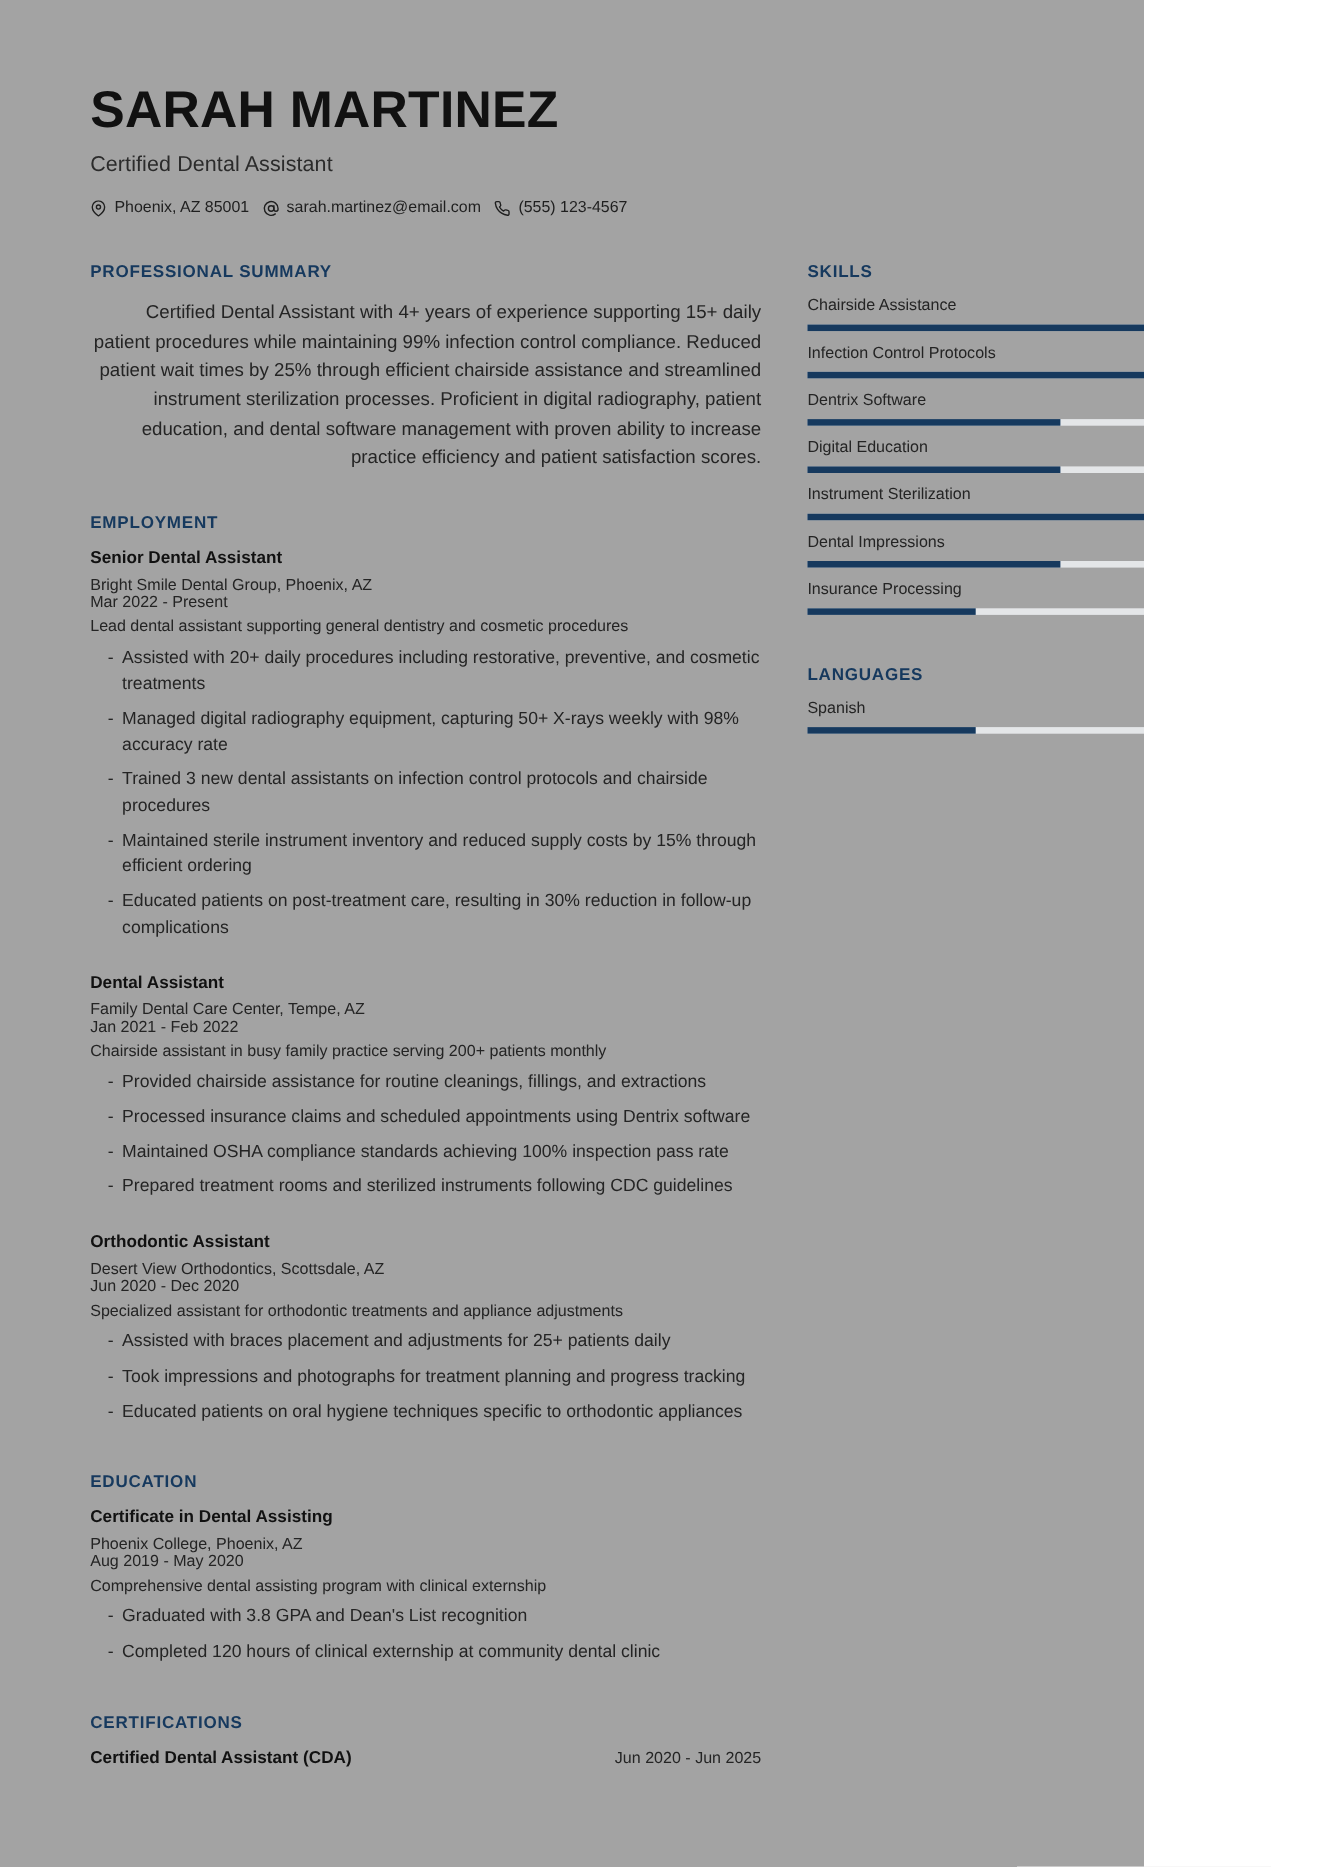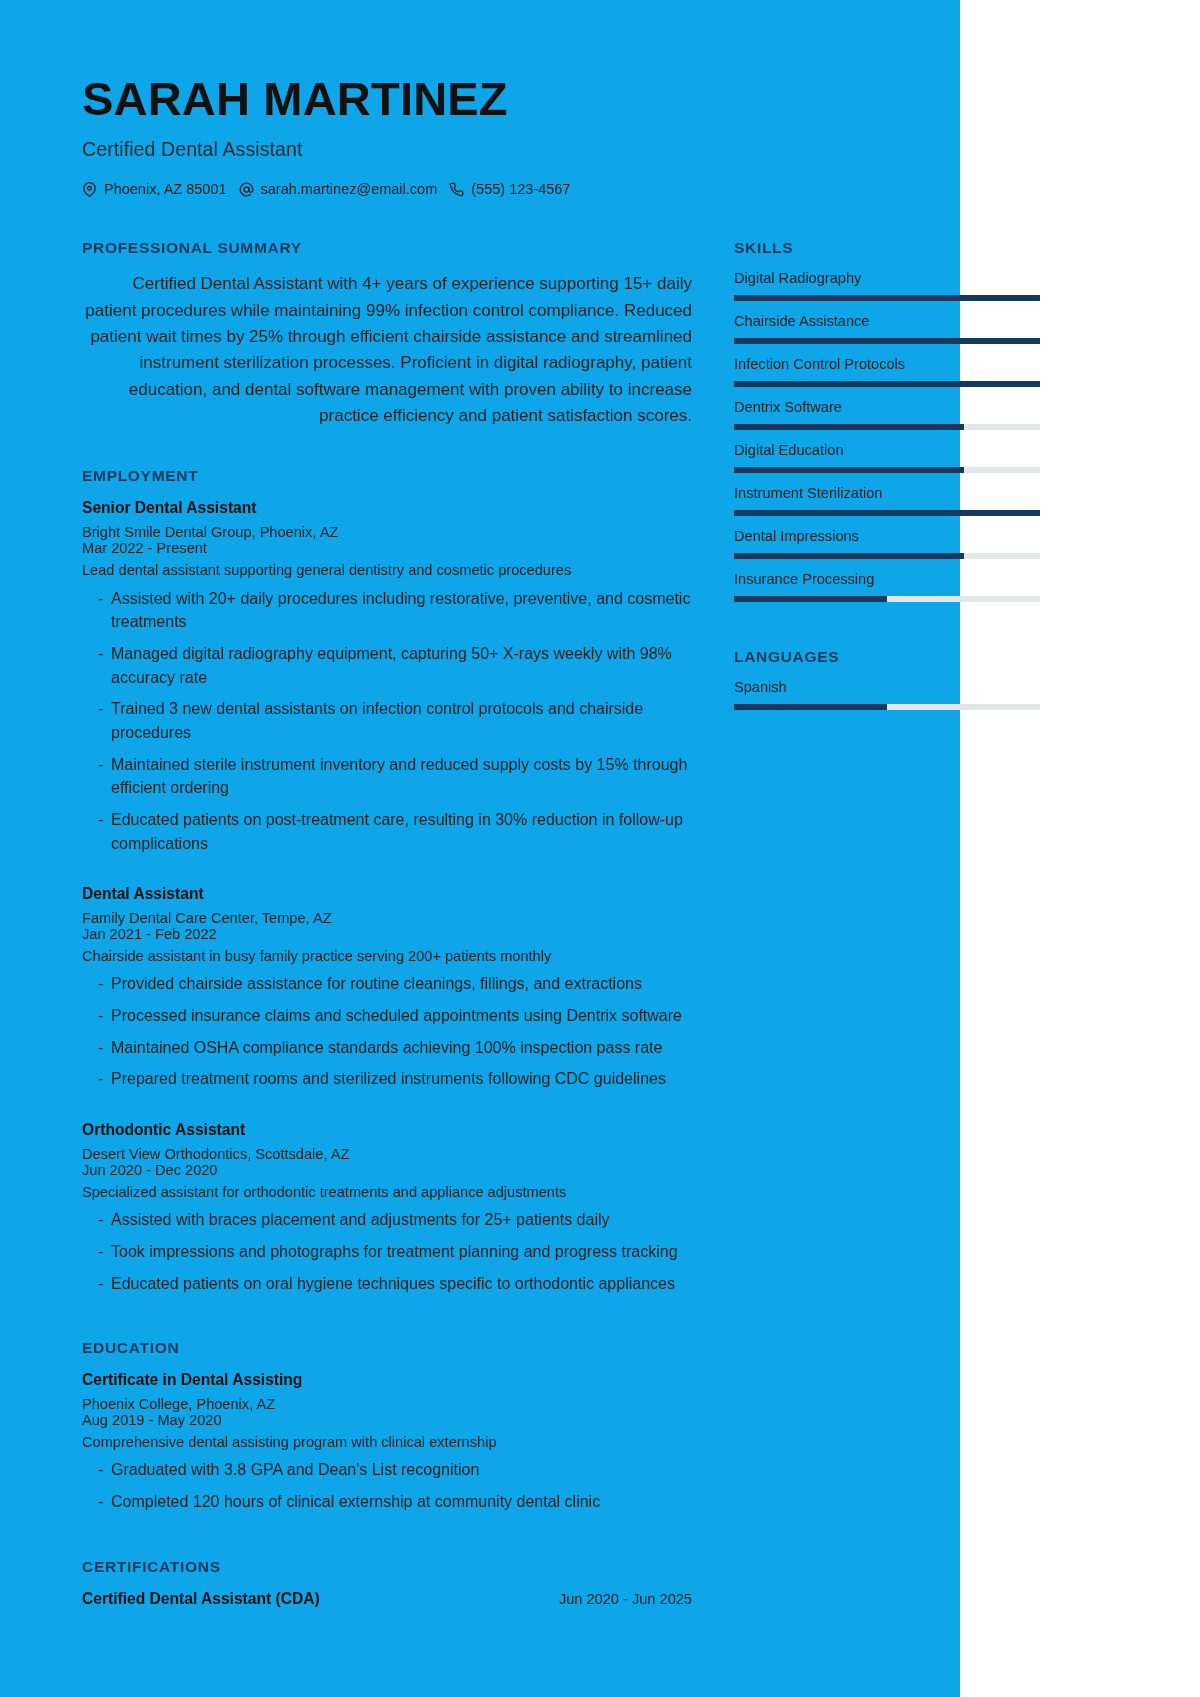--- a/index.html
+++ b/index.html
@@ -5,23 +5,23 @@
   * { box-sizing: border-box; margin: 0; padding: 0; }
   html, body {
     width: 1200px;
     height: 1697px;
     background: #ffffff;
     font-family: "Liberation Sans", sans-serif;
     color: #1a1a1a;
   }
   .page {
     position: relative;
-    width: 960px;
+    width: 1040px;
     height: 1697px;
-    background: #0ea5e9;
+    background: #a3a3a3;
     padding: 74px 78px 0 82px;
   }
 
   
   .header { margin-bottom: 0; }
   .name {
     font-size: 47px;
     font-weight: 700;
     letter-spacing: 0.2px;
     color: #111111;
@@ -292,26 +292,20 @@
     </div>
 
     <div class="gap-col"></div>
 
     <div class="right-col">
 
       <div class="side-section">
         <div class="side-heading">SKILLS</div>
 
         <div class="skill-row">
-          <div class="skill-name">Digital Radiography</div>
-          <div class="skill-track">
-            <div class="skill-fill" style="width: 100%;"></div>
-          </div>
-        </div>
-        <div class="skill-row">
           <div class="skill-name">Chairside Assistance</div>
           <div class="skill-track">
             <div class="skill-fill" style="width: 100%;"></div>
           </div>
         </div>
         <div class="skill-row">
           <div class="skill-name">Infection Control Protocols</div>
           <div class="skill-track">
             <div class="skill-fill" style="width: 100%;"></div>
           </div>

